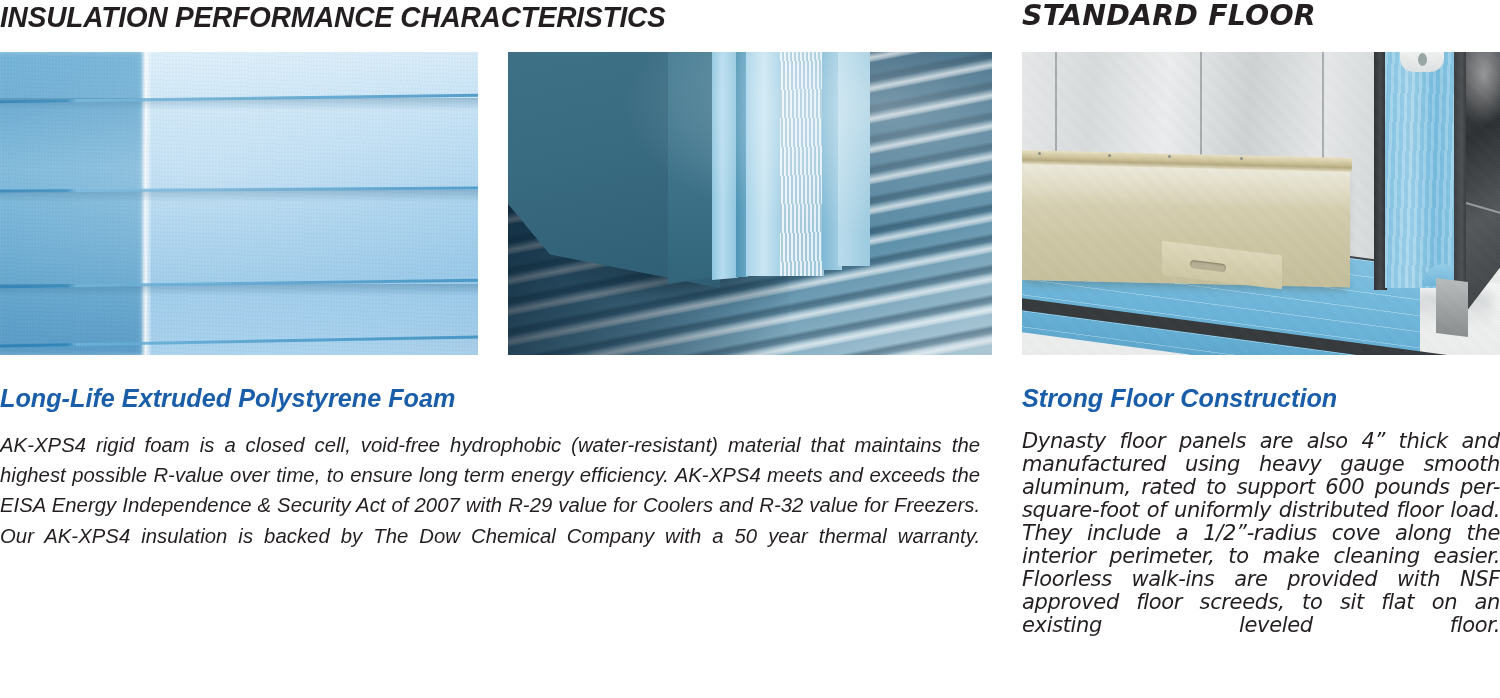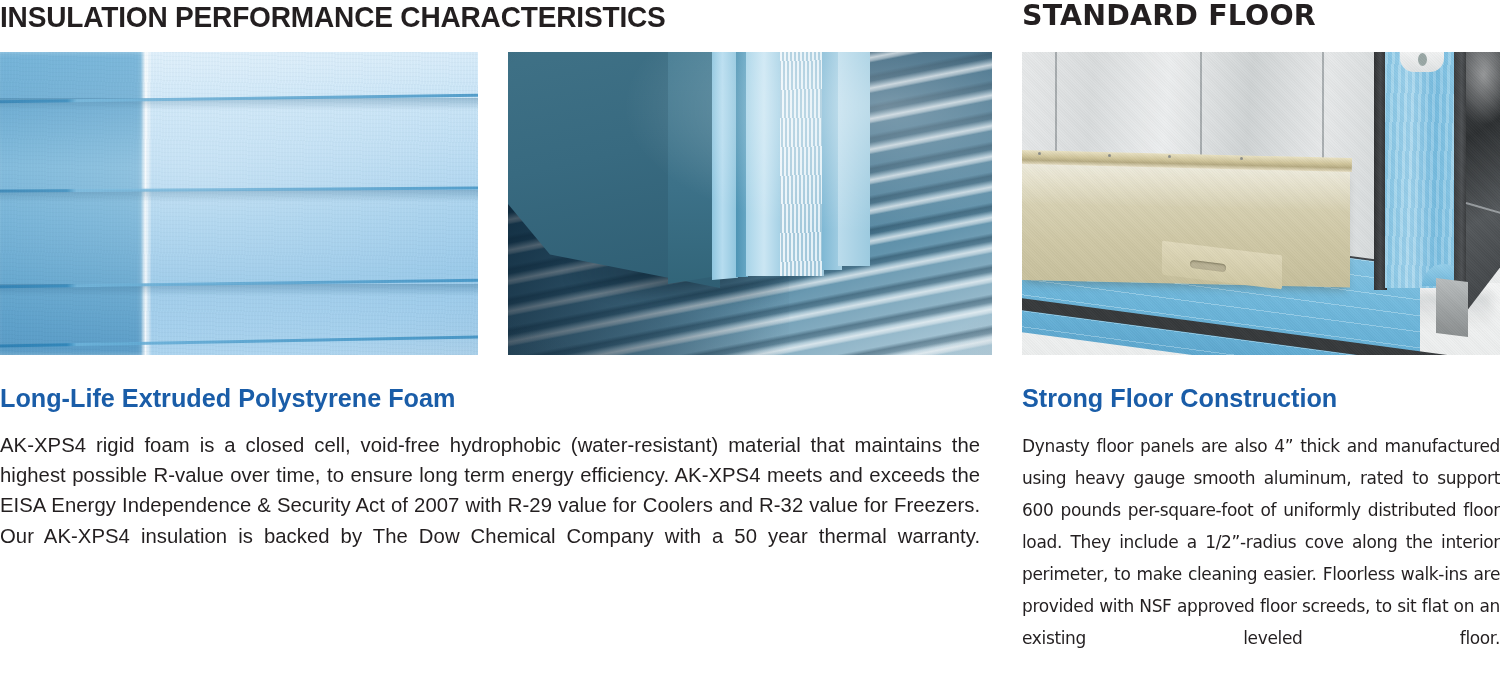--- a/index.html
+++ b/index.html
@@ -14,20 +14,21 @@
     position: relative;
     overflow: hidden;
     font-family: "Liberation Sans", sans-serif;
     -webkit-font-smoothing: antialiased;
   }
 
   .page {
     position: absolute;
     inset: 0;
     background: #fff;
+    font-style: italic;
   }
 
   
   .section-title {
     position: absolute;
     margin: 0;
     color: #231f20;
     font-weight: 700;
     letter-spacing: -0.2px;
     white-space: nowrap;
@@ -93,22 +94,22 @@
     line-height: 30.2px;
     letter-spacing: 0.05px;
     transform: scaleX(0.99);
     transform-origin: left top;
   }
   #body-right {
     left: 1022px;
     top: 430px;
     width: 478px;
     font-family: "DejaVu Sans", sans-serif;
-    font-size: 17px;
-    line-height: 32px;
+    font-size: 21px;
+    line-height: 23px;
     letter-spacing: -0.35px;
     font-weight: 400;
   }
   #body-right::after,
   #body-left::after {
     content: "";
     display: inline-block;
     width: 100%;
   }
 

